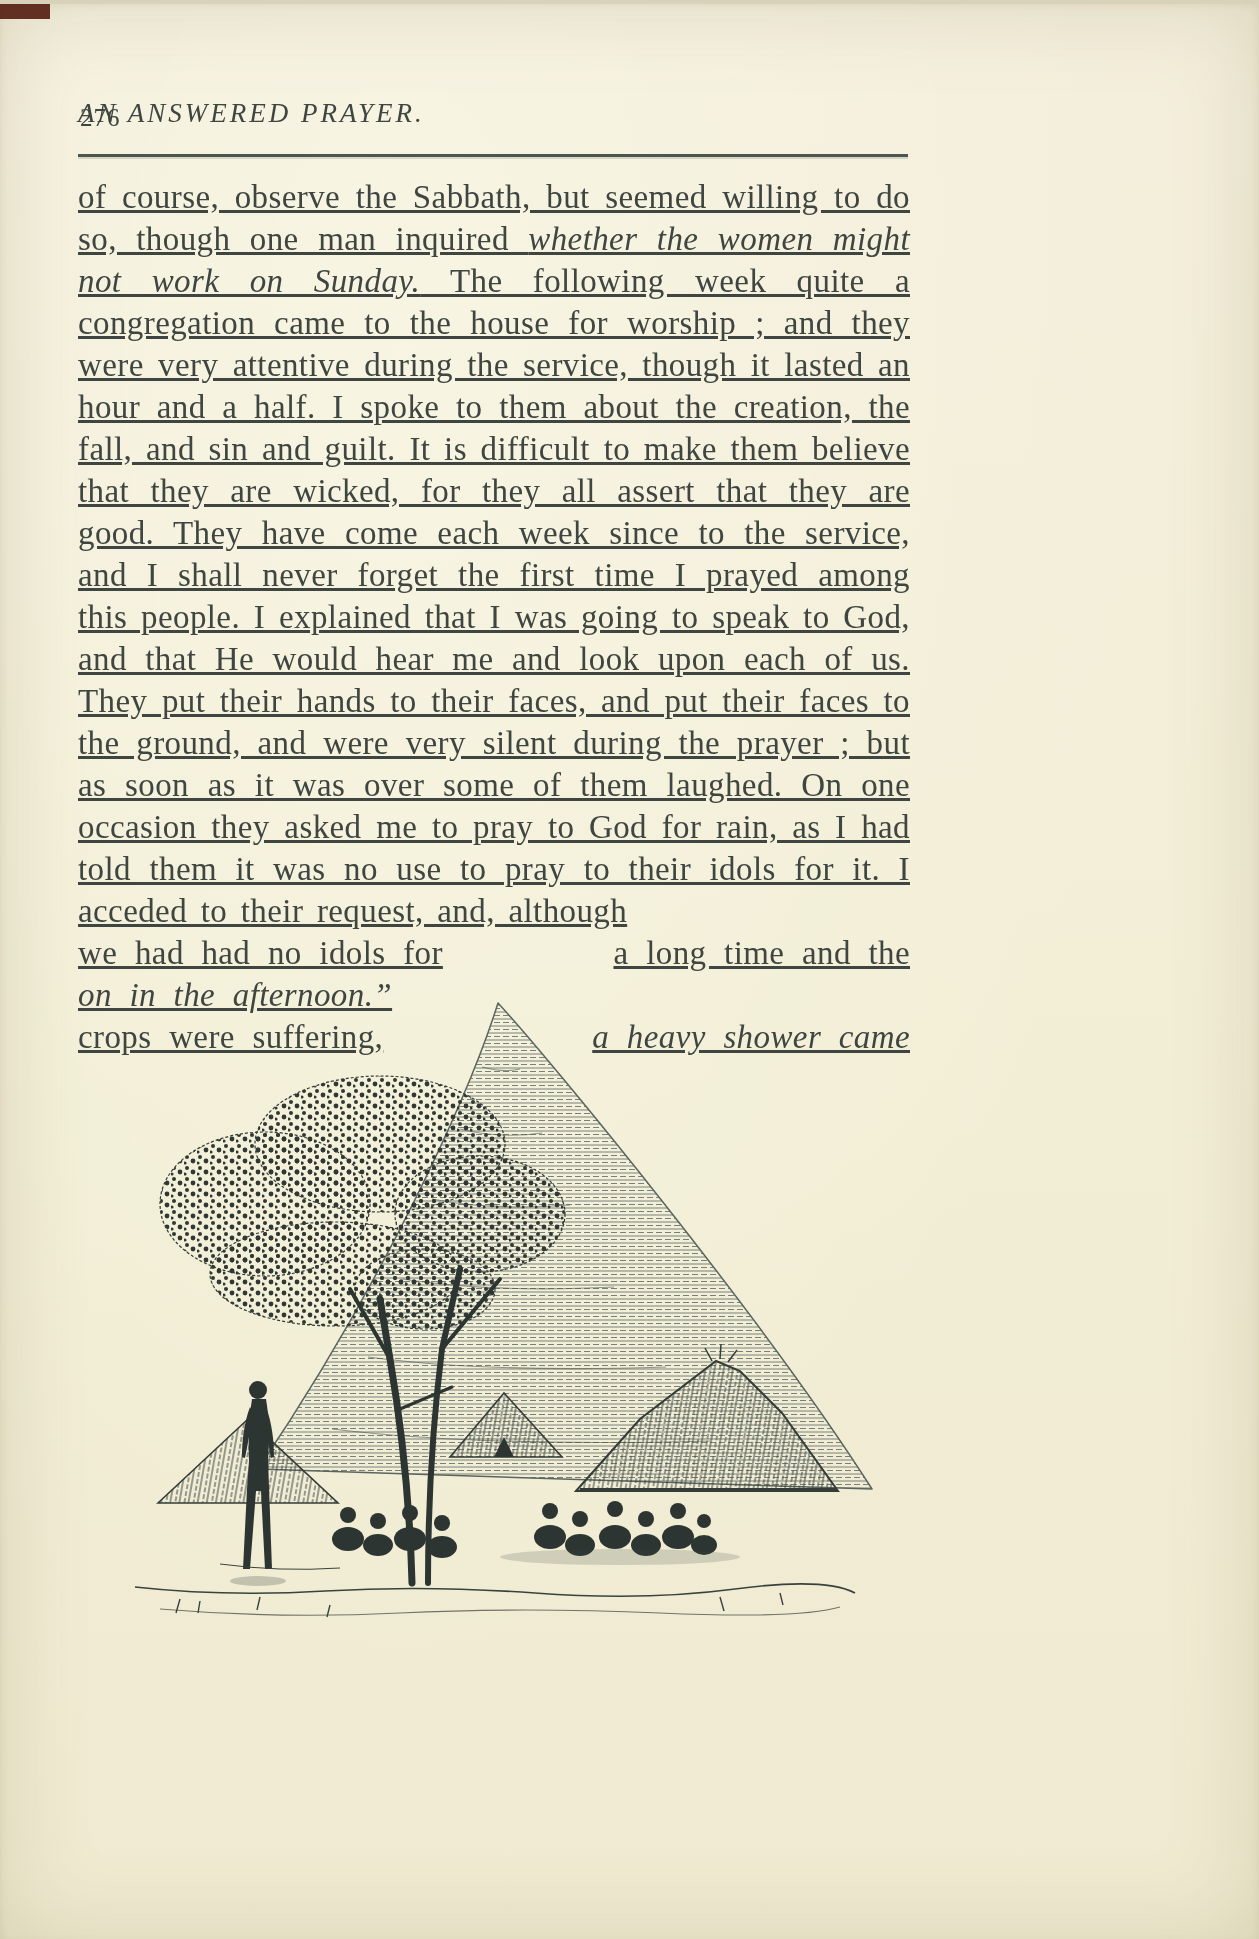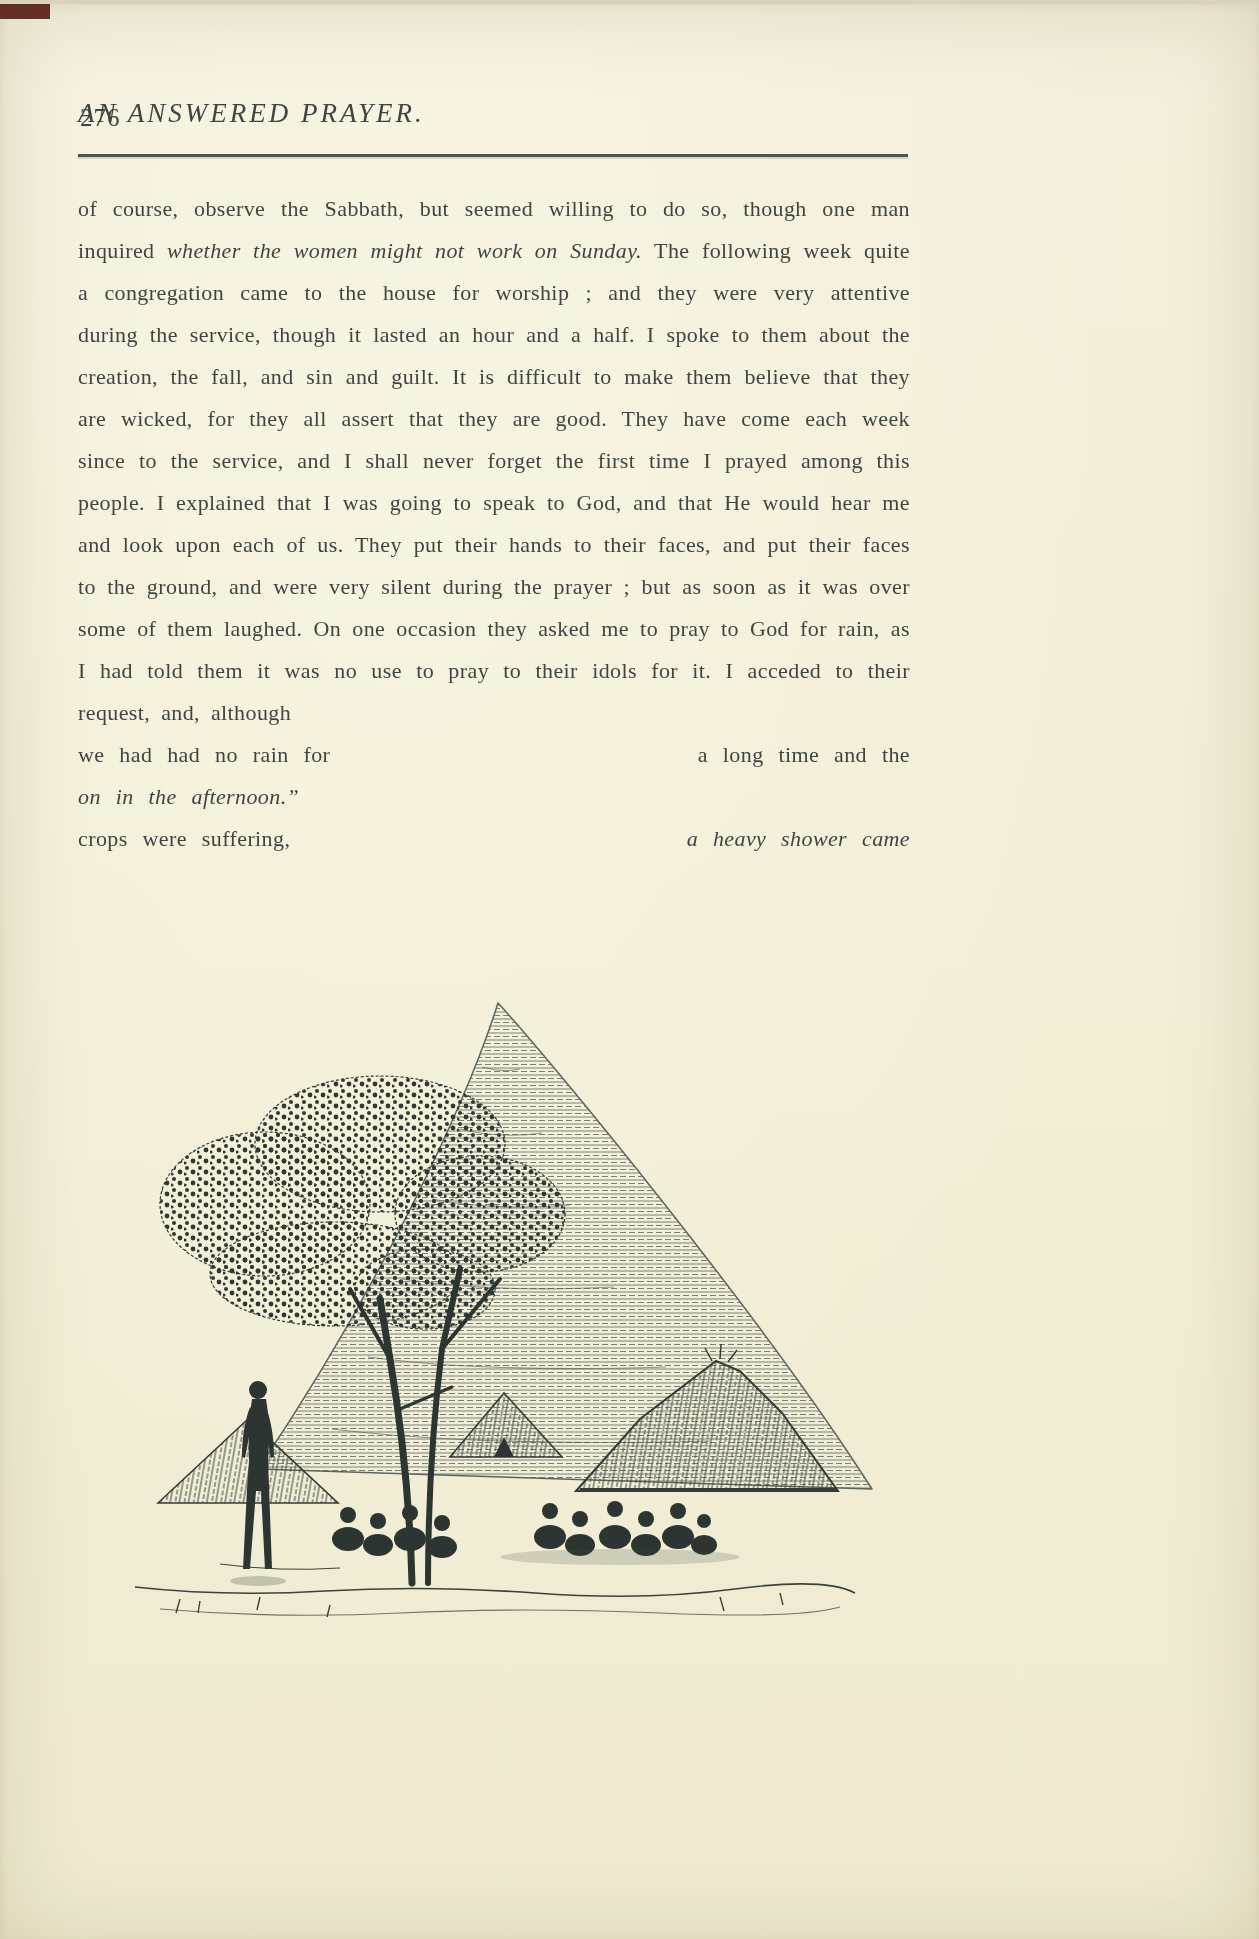--- a/index.html
+++ b/index.html
@@ -38,26 +38,27 @@
     font-style:italic;
     font-size:27px;
     letter-spacing:3px;
   }
   .header-rule{
     position:absolute;left:78px;top:150px;width:830px;height:3px;
     background:var(--rule);
     box-shadow:0 2px 0 rgba(77,85,79,0.18);
   }
   .body-block{
-    position:absolute;left:78px;top:184px;width:832px;
+    position:absolute;left:78px;top:172px;width:832px;
     z-index:2;
-    font-size:22px;
+    font-size:33px;
     line-height:42px;
     letter-spacing:0.4px;
     word-spacing:5px;
+    text-decoration:underline;
   }
   .body-paragraph{
     text-align:justify;
   }
   .it{font-style:italic;}
   .wrap-lines{margin-top:0;}
   .wrap-line{
     display:flex;
     justify-content:space-between;
     word-spacing:9px;
@@ -78,21 +79,21 @@
   <div class="header">
     <div class="page-number">276</div>
     <div class="running-title">AN ANSWERED PRAYER.</div>
   </div>
   <div class="header-rule"></div>
 
   <div class="body-block">
     <div class="body-paragraph"><span>of course, observe the Sabbath, but seemed willing to do so, though one man inquired </span><span class="it">whether the women might not work on Sunday.</span><span> The following week quite a congregation came to the house for worship ; and they were very attentive during the service, though it lasted an hour and a half. I spoke to them about the creation, the fall, and sin and guilt. It is difficult to make them believe that they are wicked, for they all assert that they are good. They have come each week since to the service, and I shall never forget the first time I prayed among this people. I explained that I was going to speak to God, and that He would hear me and look upon each of us. They put their hands to their faces, and put their faces to the ground, and were very silent during the prayer ; but as soon as it was over some of them laughed. On one occasion they asked me to pray to God for rain, as I had told them it was no use to pray to their idols for it. I acceded to their request, and, although</span></div>
     <div class="wrap-lines">
         <div class="wrap-line">
-          <span>we had had no rain for</span>
+          <span>we had had no idols for</span>
           <span>a long time and the</span>
         </div>
         <div class="wrap-line">
           <span class="it">on in the afternoon.”</span>
           <span></span>
         </div>
         <div class="wrap-line">
           <span>crops were suffering,</span>
           <span class="it">a heavy shower came</span>
         </div>

